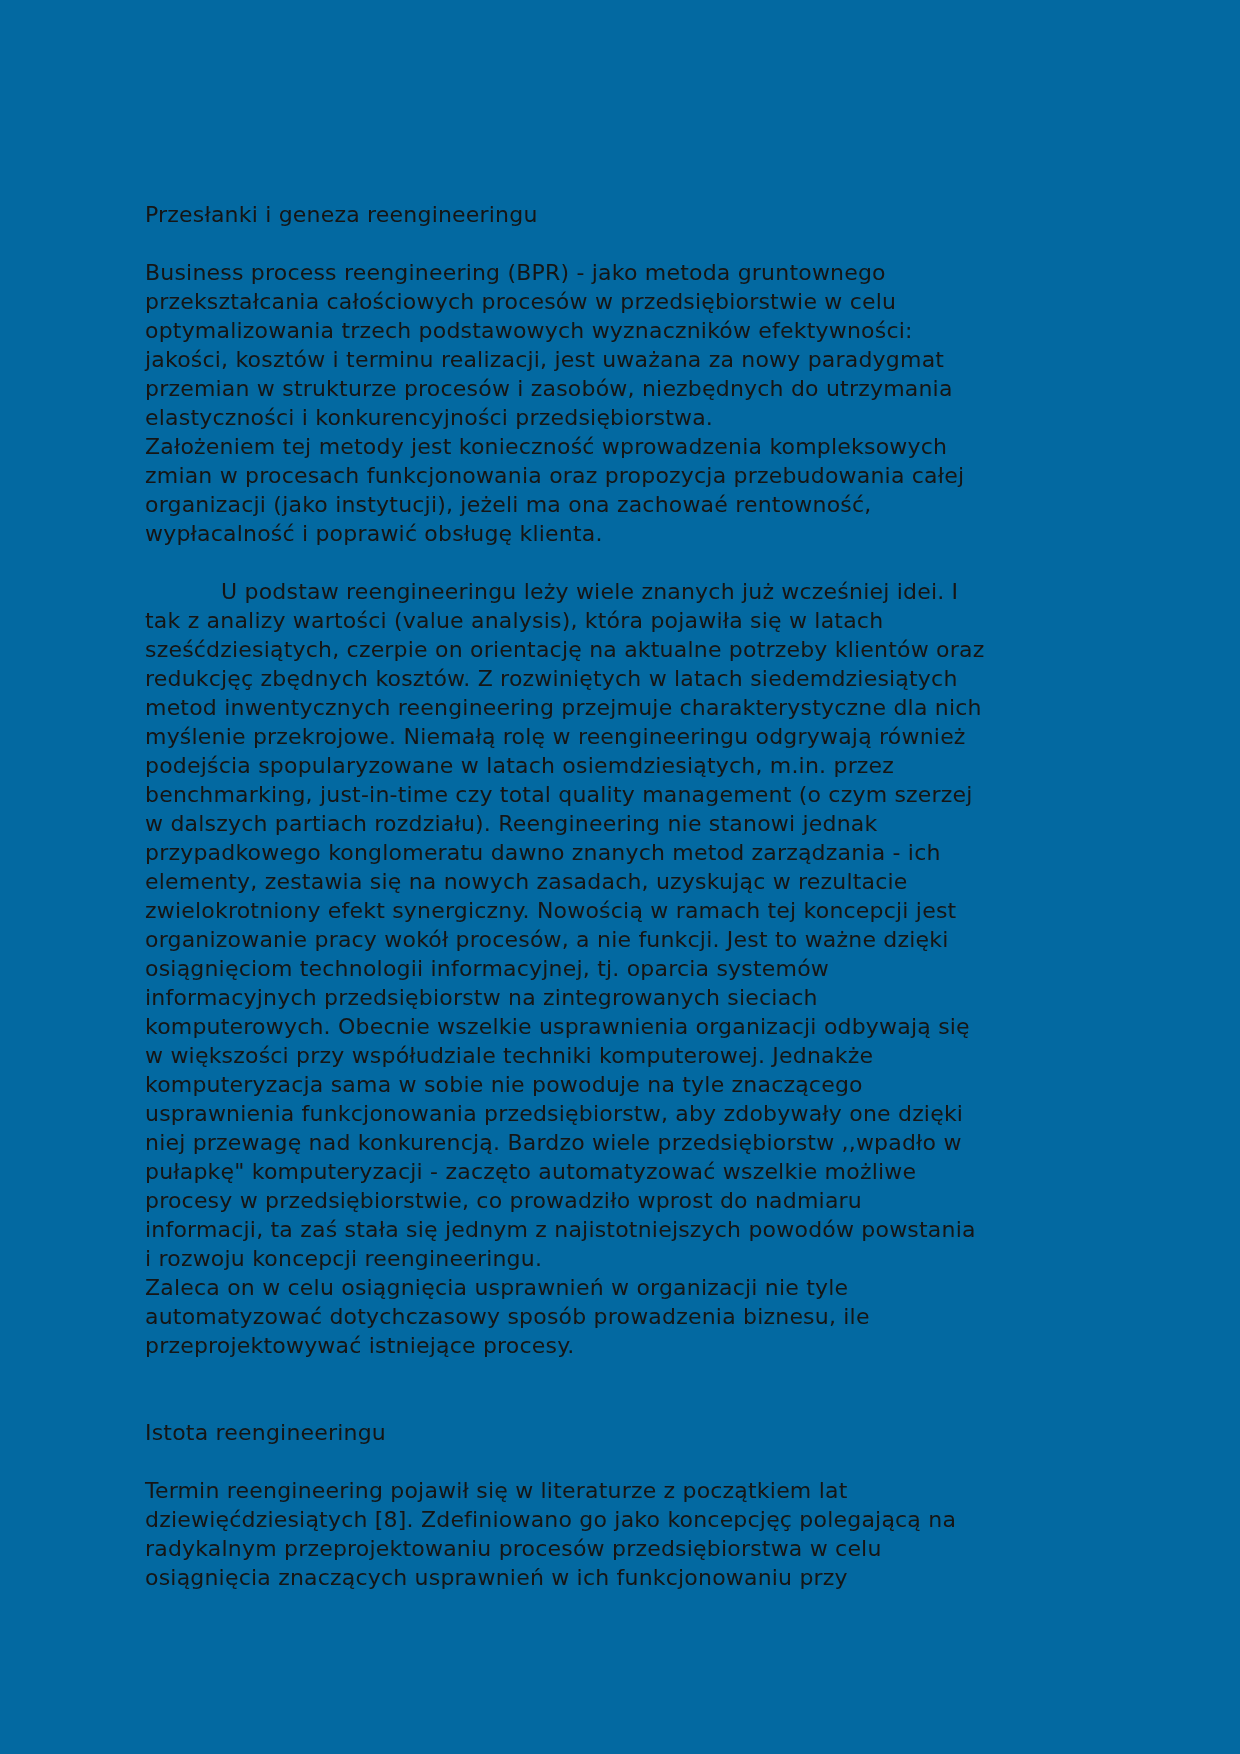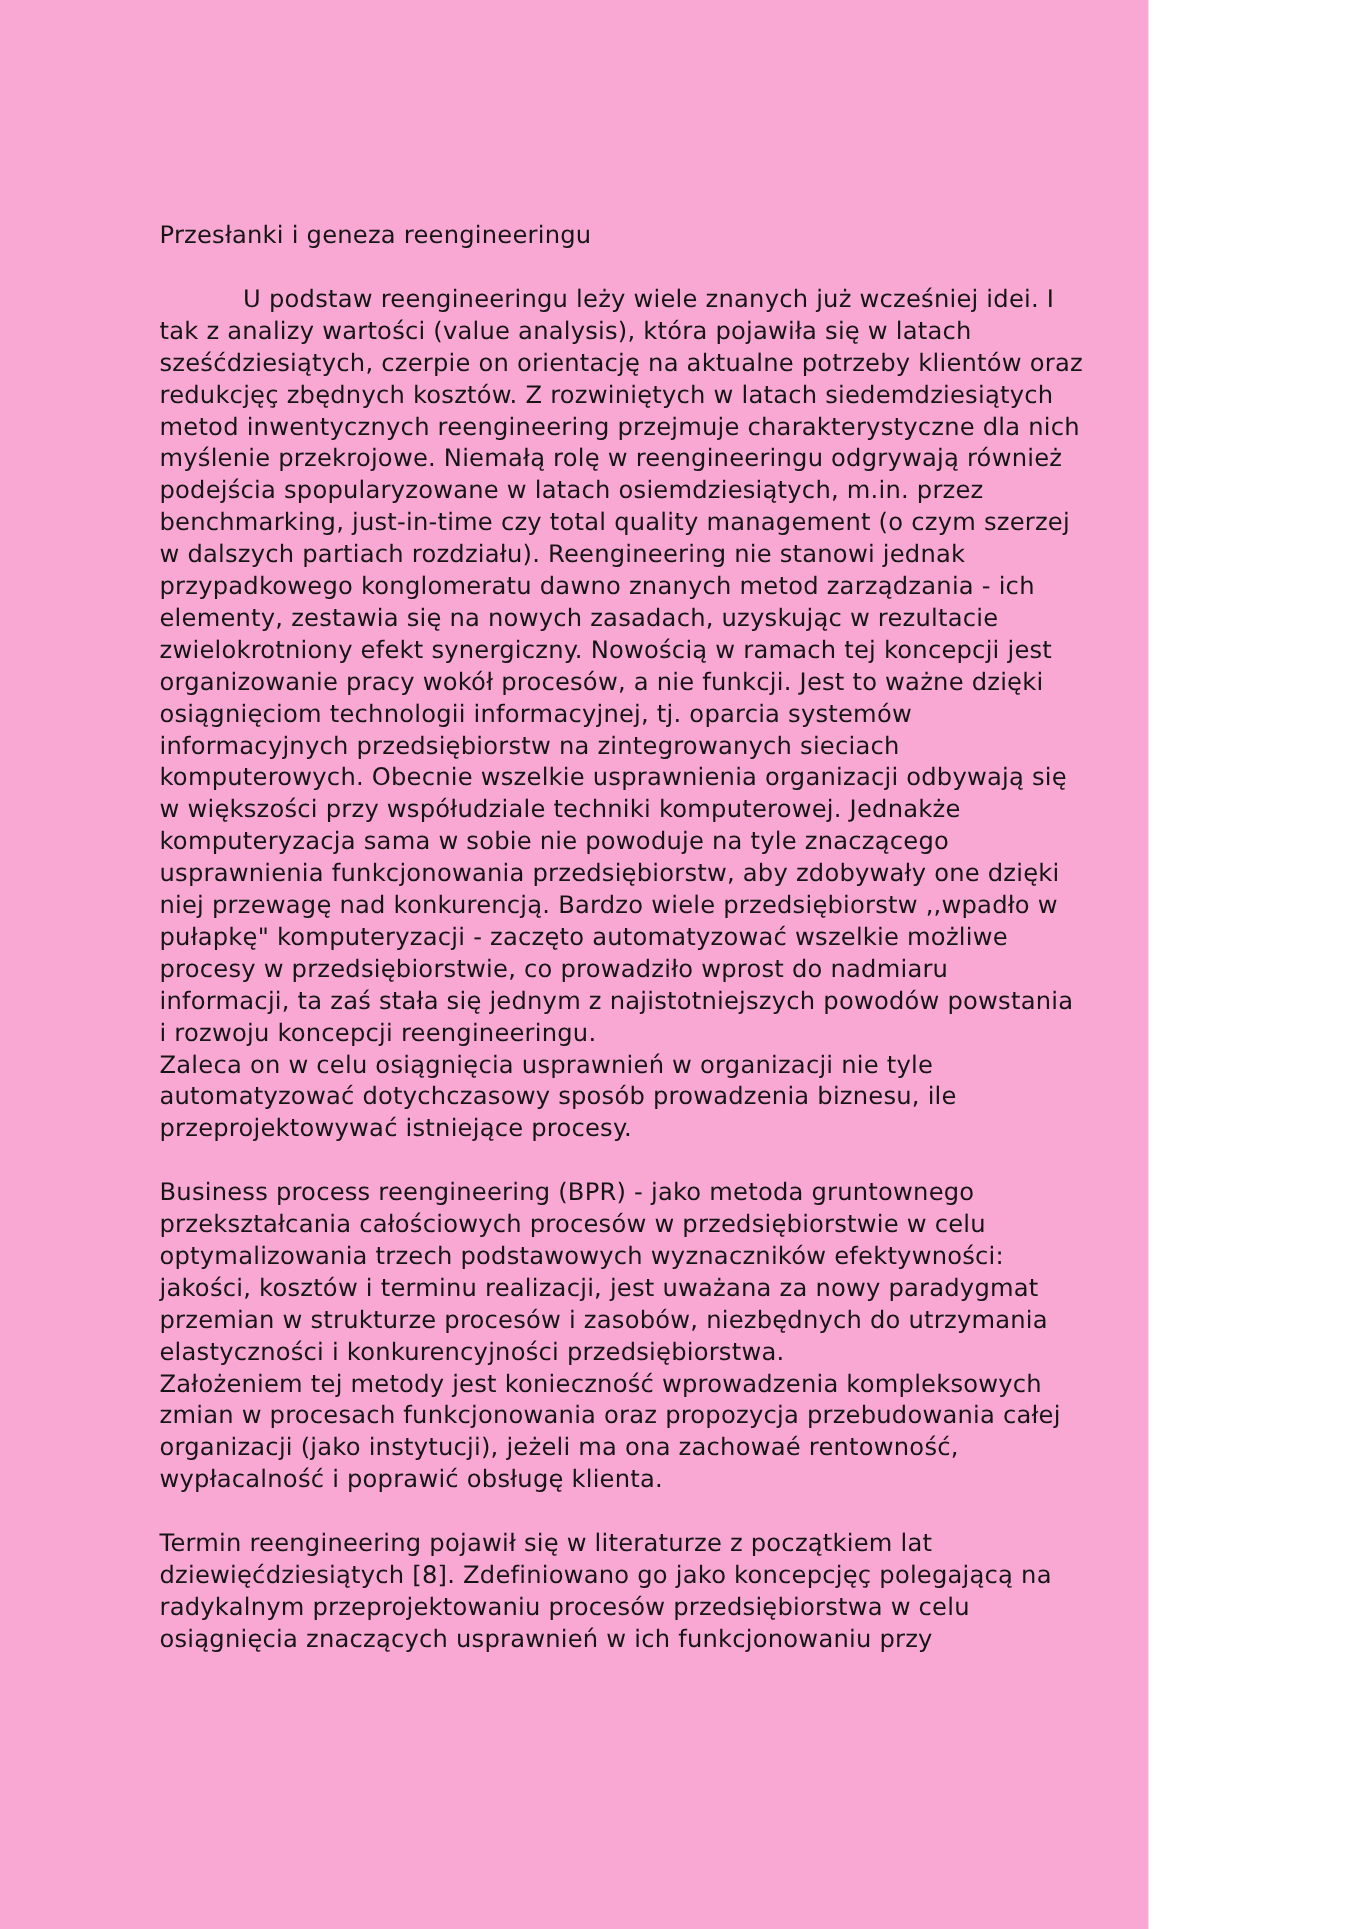--- a/index.html
+++ b/index.html
@@ -2,23 +2,23 @@
 <html><head>
 <meta charset="utf-8">
 <style>
   html, body {
     margin: 0;
     padding: 0;
     background: #ffffff;
   }
   .page {
     position: relative;
-    width: 1044px;
+    width: 1240px;
     height: 1754px;
-    background: #f9a8d4;
+    background: #0369a1;
     overflow: hidden;
     font-family: "DejaVu Sans", "Liberation Sans", sans-serif;
   }
   .text-block {
     position: absolute;
     left: 145px;
     top: 200px;
     width: 1010px;
     color: #151515;
     font-size: 22px;
@@ -39,20 +39,31 @@
   .first-line-indent { text-indent: 76px; }
 </style>
 </head>
 <body>
 
 <div class="page">
   <div class="text-block">
 
     <div class="doc-heading">Przesłanki i geneza reengineeringu</div>
 
+    <div class="doc-paragraph gap-1">Business process reengineering (BPR) - jako metoda gruntownego
+przekształcania całościowych procesów w przedsiębiorstwie w celu
+optymalizowania trzech podstawowych wyznaczników efektywności:
+jakości, kosztów i terminu realizacji, jest uważana za nowy paradygmat
+przemian w strukturze procesów i zasobów, niezbędnych do utrzymania
+elastyczności i konkurencyjności przedsiębiorstwa.
+Założeniem tej metody jest konieczność wprowadzenia kompleksowych
+zmian w procesach funkcjonowania oraz propozycja przebudowania całej
+organizacji (jako instytucji), jeżeli ma ona zachowaé rentowność,
+wypłacalność i poprawić obsługę klienta.</div>
+
     <div class="doc-paragraph gap-1 first-line-indent">U podstaw reengineeringu leży wiele znanych już wcześniej idei. I
 tak z analizy wartości (value analysis), która pojawiła się w latach
 sześćdziesiątych, czerpie on orientację na aktualne potrzeby klientów oraz
 redukcjęç zbędnych kosztów. Z rozwiniętych w latach siedemdziesiątych
 metod inwentycznych reengineering przejmuje charakterystyczne dla nich
 myślenie przekrojowe. Niemałą rolę w reengineeringu odgrywają również
 podejścia spopularyzowane w latach osiemdziesiątych, m.in. przez
 benchmarking, just-in-time czy total quality management (o czym szerzej
 w dalszych partiach rozdziału). Reengineering nie stanowi jednak
 przypadkowego konglomeratu dawno znanych metod zarządzania - ich
@@ -67,31 +78,21 @@
 usprawnienia funkcjonowania przedsiębiorstw, aby zdobywały one dzięki
 niej przewagę nad konkurencją. Bardzo wiele przedsiębiorstw ,,wpadło w
 pułapkę" komputeryzacji - zaczęto automatyzować wszelkie możliwe
 procesy w przedsiębiorstwie, co prowadziło wprost do nadmiaru
 informacji, ta zaś stała się jednym z najistotniejszych powodów powstania
 i rozwoju koncepcji reengineeringu.
 Zaleca on w celu osiągnięcia usprawnień w organizacji nie tyle
 automatyzować dotychczasowy sposób prowadzenia biznesu, ile
 przeprojektowywać istniejące procesy.</div>
 
-    <div class="doc-paragraph gap-1">Business process reengineering (BPR) - jako metoda gruntownego
-przekształcania całościowych procesów w przedsiębiorstwie w celu
-optymalizowania trzech podstawowych wyznaczników efektywności:
-jakości, kosztów i terminu realizacji, jest uważana za nowy paradygmat
-przemian w strukturze procesów i zasobów, niezbędnych do utrzymania
-elastyczności i konkurencyjności przedsiębiorstwa.
-Założeniem tej metody jest konieczność wprowadzenia kompleksowych
-zmian w procesach funkcjonowania oraz propozycja przebudowania całej
-organizacji (jako instytucji), jeżeli ma ona zachowaé rentowność,
-wypłacalność i poprawić obsługę klienta.</div>
-
+    <div class="doc-heading gap-2">Istota reengineeringu</div>
 
     <div class="doc-paragraph gap-1">Termin reengineering pojawił się w literaturze z początkiem lat
 dziewięćdziesiątych [8]. Zdefiniowano go jako koncepcjęç polegającą na
 radykalnym przeprojektowaniu procesów przedsiębiorstwa w celu
 osiągnięcia znaczących usprawnień w ich funkcjonowaniu przy</div>
 
   </div>
 </div>
 
 </body></html>

